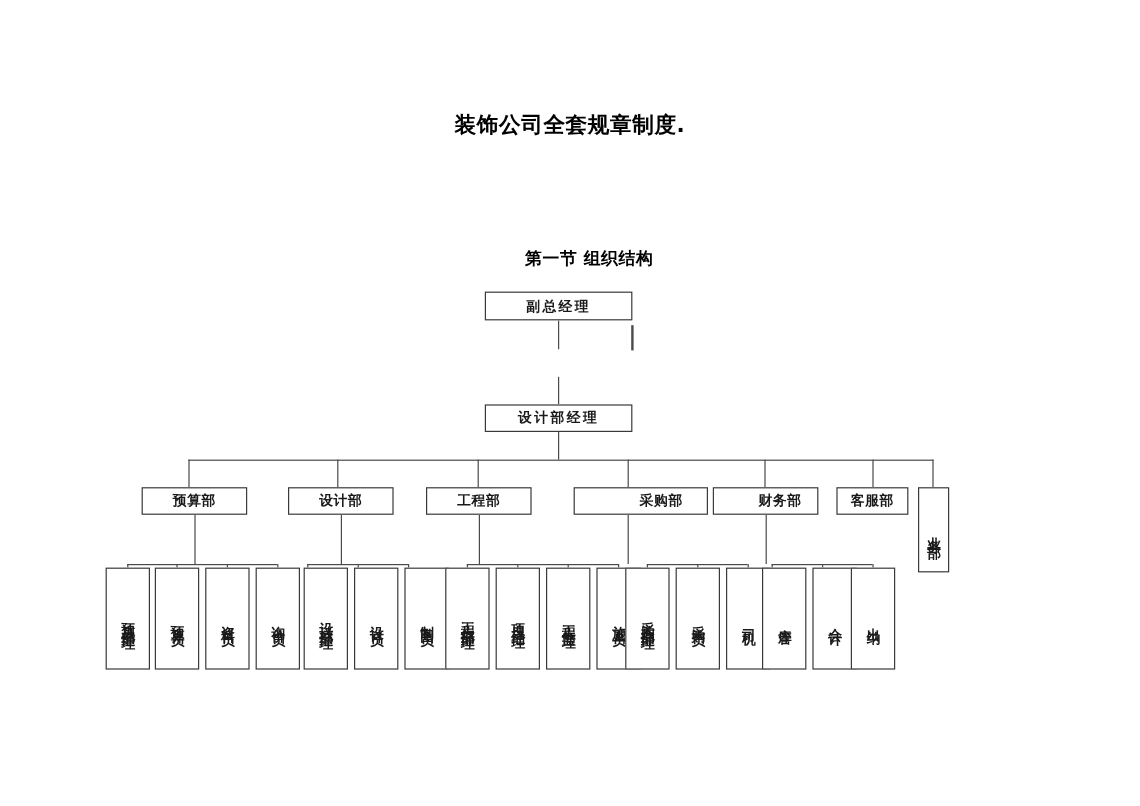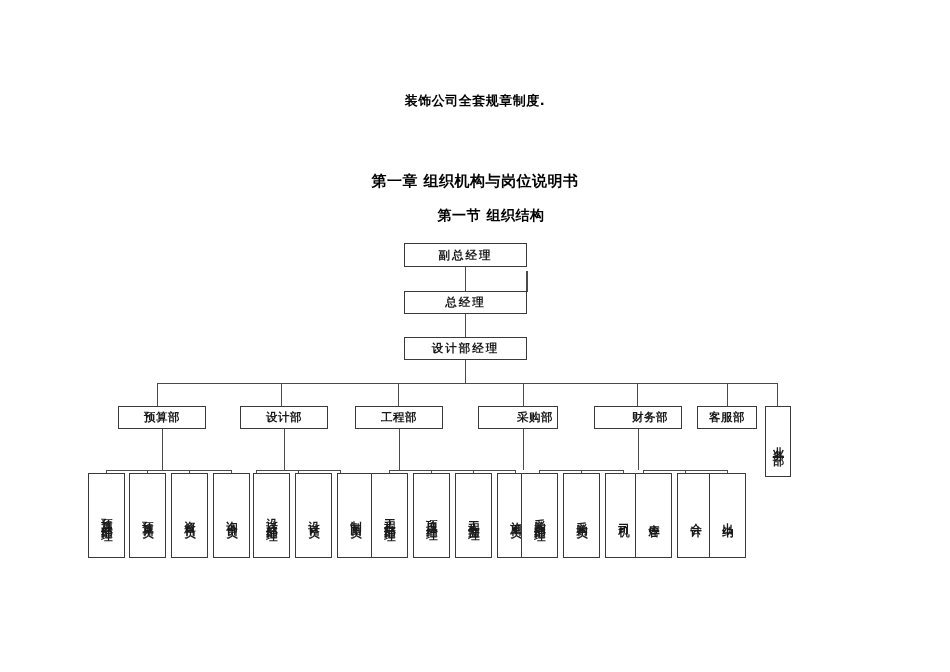--- a/index.html
+++ b/index.html
@@ -22,21 +22,21 @@
     width: 950px;
     height: 672px;
   }
 
   
   .doc-title {
     position: absolute;
     left: 0; top: 92px;
     width: 950px;
     text-align: center;
-    font-size: 13px;
+    font-size: 18px;
     font-weight: bold;
     letter-spacing: 0.5px;
   }
   .chapter-title {
     position: absolute;
     left: 0; top: 172px;
     width: 950px;
     text-align: center;
     font-size: 15px;
     font-weight: bold;
@@ -96,53 +96,51 @@
   }
   .ln.h { height: 1px; }
   .ln.v { width: 1px; }
 </style>
 </head>
 <body>
 
 <div class="page">
 
   <div class="doc-title">装饰公司全套规章制度.</div>
-  <div class="chapter-title">第一章 组织机构与岗位说明书</div>
   <div class="section-title">第一节 组织结构</div>
 
   <div class="chart">
 
     <div class="box h" style="left:404px; top:243px; width:123px; height:24px;">副总经理</div>
 
     <div class="ln v" style="left:465px; top:267px; height:24px;"></div>
 
     <div class="ln v" style="left:526px; top:271px; height:21px; width:2px;"></div>
 
-    <div class="box h" style="left:404px; top:291px; width:123px; height:23px;">总经理</div>
 
     <div class="ln v" style="left:465px; top:314px; height:23px;"></div>
 
     <div class="box h" style="left:404px; top:337px; width:123px; height:23px;">设计部经理</div>
 
     <div class="ln v" style="left:465px; top:360px; height:23px;"></div>
 
     <div class="ln h" style="left:157px; top:383px; width:621px;"></div>
 
     <div class="ln v" style="left:157px; top:383px; height:23px;"></div>
     <div class="ln v" style="left:281px; top:383px; height:23px;"></div>
     <div class="ln v" style="left:398px; top:383px; height:23px;"></div>
     <div class="ln v" style="left:523px; top:383px; height:23px;"></div>
     <div class="ln v" style="left:637px; top:383px; height:23px;"></div>
     <div class="ln v" style="left:727px; top:383px; height:23px;"></div>
     <div class="ln v" style="left:777px; top:383px; height:23px;"></div>
 
     <div class="box h tight" style="left:118px; top:406px; width:88px; height:23px;">预算部</div>
     <div class="box h tight" style="left:240px; top:406px; width:88px; height:23px;">设计部</div>
     <div class="box h tight" style="left:355px; top:406px; width:88px; height:23px;">工程部</div>
-    <div class="box h tight" style="left:478px; top:406px; width:80px; height:23px;padding-left:34px;">采购部</div>
+    <div class="box h tight" style="left:478px; top:406px; width:112px; height:23px;padding-left:34px;">采购部</div>
     <div class="box h tight" style="left:594px; top:406px; width:88px; height:23px;padding-left:24px;">财务部</div>
     <div class="box h tight" style="left:697px; top:406px; width:60px; height:23px;">客服部</div>
     <div class="box v" style="left:765px; top:406px; width:26px; height:71px;">业务部</div>
 
     <div class="ln v" style="left:162px; top:429px; height:41px;"></div>
     <div class="ln h" style="left:106px; top:470px; width:125px;"></div>
     <div class="ln v" style="left:106px; top:470px; height:3px;"></div>
     <div class="ln v" style="left:147px; top:470px; height:3px;"></div>
     <div class="ln v" style="left:189px; top:470px; height:3px;"></div>
     <div class="ln v" style="left:231px; top:470px; height:3px;"></div>

